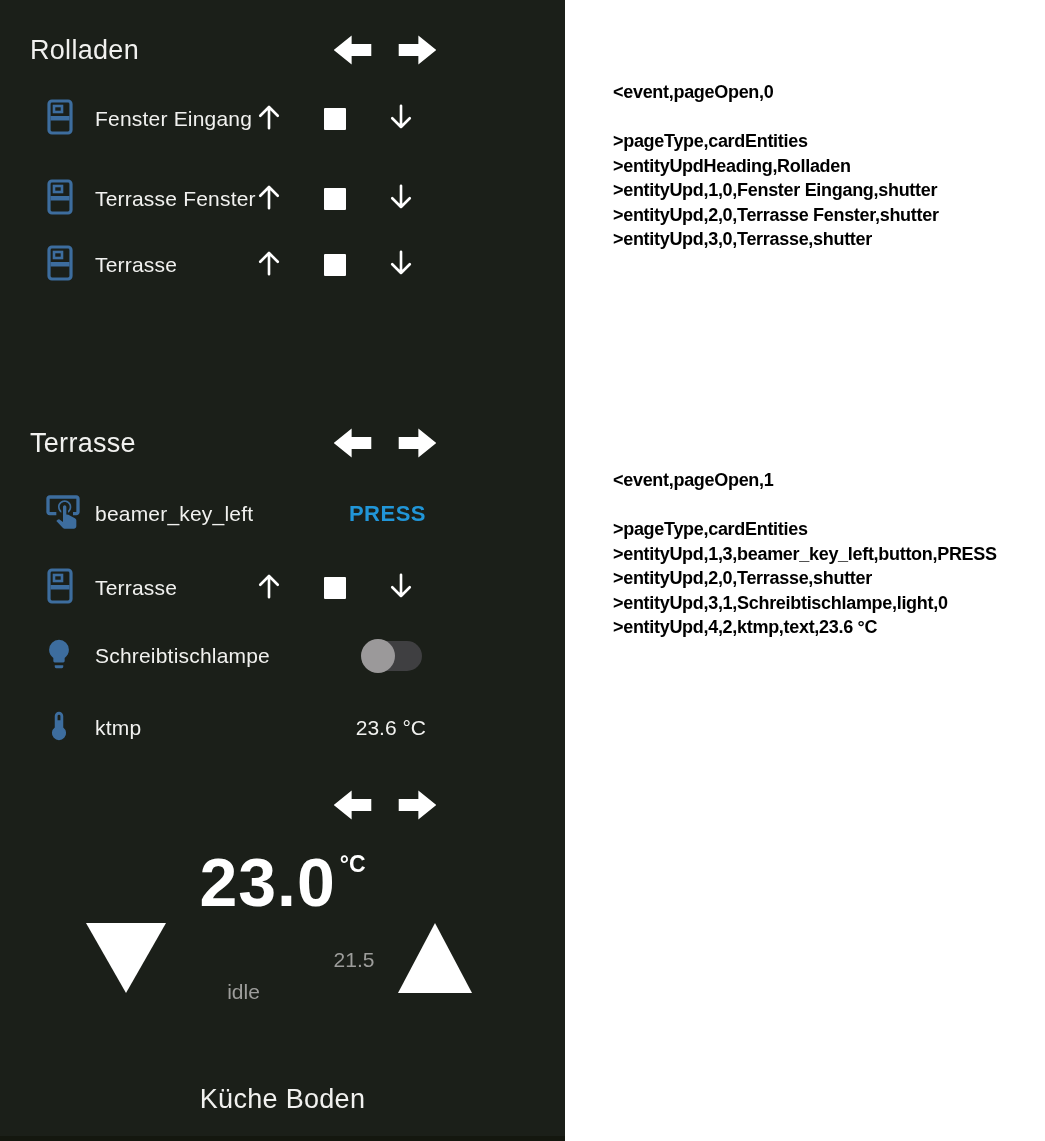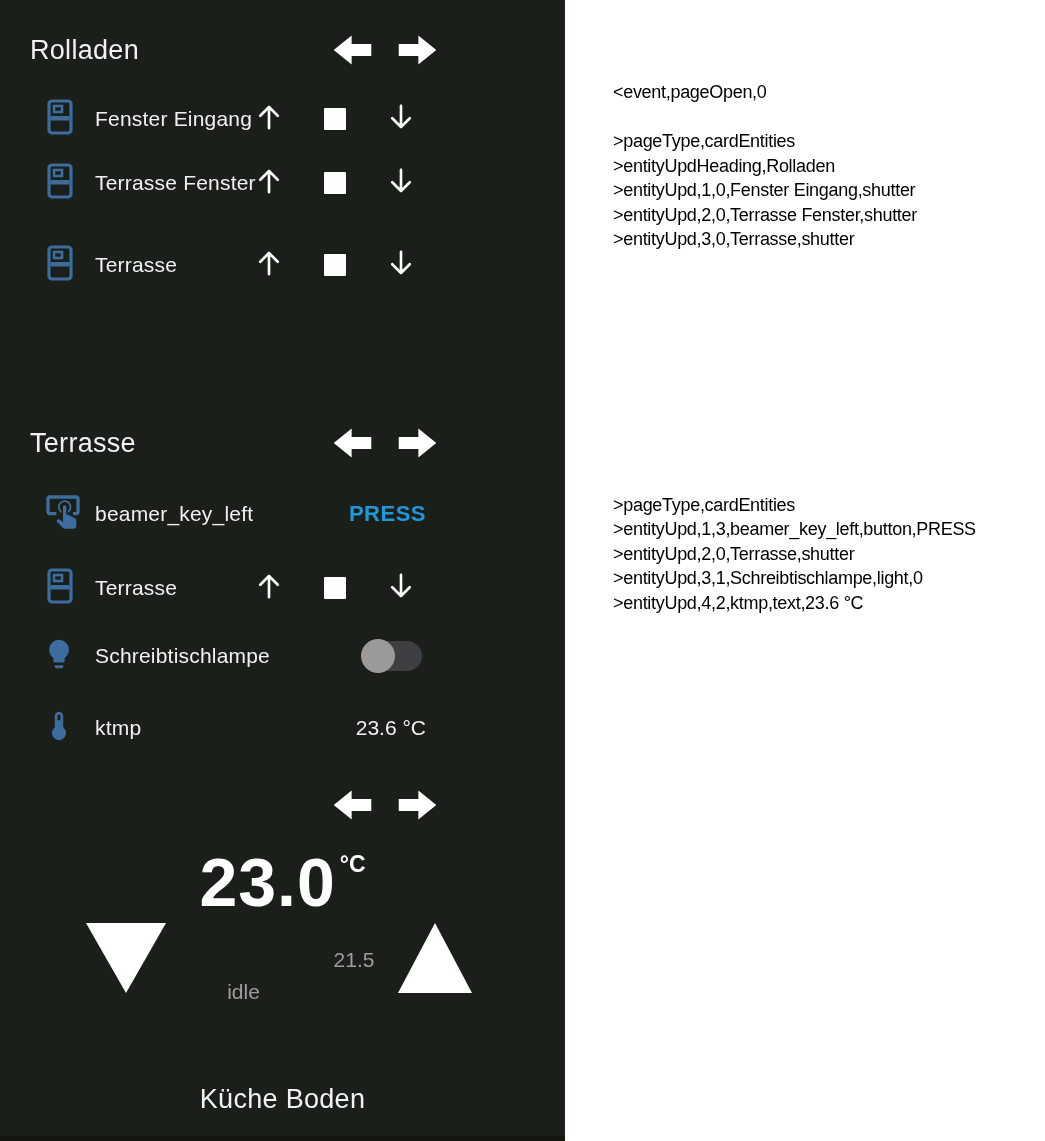--- a/index.html
+++ b/index.html
@@ -49,21 +49,21 @@
   .thermo-setpoint{position:absolute;left:0;top:948px;width:660px;text-align:center;
     font-size:21px;color:var(--text-secondary);padding-left:48px;}
   .thermo-state{position:absolute;left:0;top:980px;width:487px;text-align:center;
     font-size:21px;color:var(--text-secondary);}
   .thermo-down{position:absolute;left:85px;top:922px;}
   .thermo-up{position:absolute;left:397px;top:922px;}
   .thermo-title{position:absolute;left:0;top:1084px;width:565px;text-align:center;
     font-size:27px;color:var(--text-primary);letter-spacing:.3px;}
 
   .protocol-block{position:absolute;left:613px;width:425px;
-    font-size:18px;font-weight:400;color:var(--protocol-text);
+    font-size:18px;font-weight:700;color:var(--protocol-text);
     line-height:24.5px;letter-spacing:-.3px;white-space:nowrap;}
   .protocol-line{height:24.5px;}
   .protocol-spacer{height:24.5px;}
 </style>
 </head>
 <body>
 
 <div class="stage">
 
   <div class="panel">
@@ -101,21 +101,21 @@
 </span>
         <span class="stop-square"></span>
         <span class="icon-slot">
   <svg width="30" height="32" viewBox="0 0 24 24">
     <path d="M12 3v17 M5 13l7 7 7-7" fill="none" stroke="#ffffff" stroke-width="2.1" stroke-linecap="round" stroke-linejoin="round"></path>
   </svg>
 </span>
       </span>
     </div>
 
-    <div class="entity-row" style="top:161px;">
+    <div class="entity-row" style="top:177px;">
       <span class="entity-icon icon-slot">
   <svg width="36" height="40" viewBox="0 0 36 40">
     <rect x="7" y="4" width="22" height="32" rx="3" fill="none" stroke="#3d6d9e" stroke-width="3.2"></rect>
     <rect x="12" y="9" width="8" height="6" fill="none" stroke="#3d6d9e" stroke-width="2.6"></rect>
     <rect x="8.5" y="19" width="19" height="4.5" fill="#3d6d9e"></rect>
   </svg>
 </span>
       <span class="entity-label">Terrasse Fenster</span>
       <span class="shutter-controls">
         <span class="icon-slot">
@@ -269,20 +269,21 @@
     <div class="protocol-line">&lt;event,pageOpen,0</div>
     <div class="protocol-spacer"></div>
     <div class="protocol-line">&gt;pageType,cardEntities</div>
     <div class="protocol-line">&gt;entityUpdHeading,Rolladen</div>
     <div class="protocol-line">&gt;entityUpd,1,0,Fenster Eingang,shutter</div>
     <div class="protocol-line">&gt;entityUpd,2,0,Terrasse Fenster,shutter</div>
     <div class="protocol-line">&gt;entityUpd,3,0,Terrasse,shutter</div>
   </div>
 
   <div class="protocol-block" style="top:468px;">
+    <div class="protocol-line">&lt;event,pageOpen,1</div>
     <div class="protocol-spacer"></div>
     <div class="protocol-line">&gt;pageType,cardEntities</div>
     <div class="protocol-line">&gt;entityUpd,1,3,beamer_key_left,button,PRESS</div>
     <div class="protocol-line">&gt;entityUpd,2,0,Terrasse,shutter</div>
     <div class="protocol-line">&gt;entityUpd,3,1,Schreibtischlampe,light,0</div>
     <div class="protocol-line">&gt;entityUpd,4,2,ktmp,text,23.6 °C</div>
   </div>
 
 
 </div>

